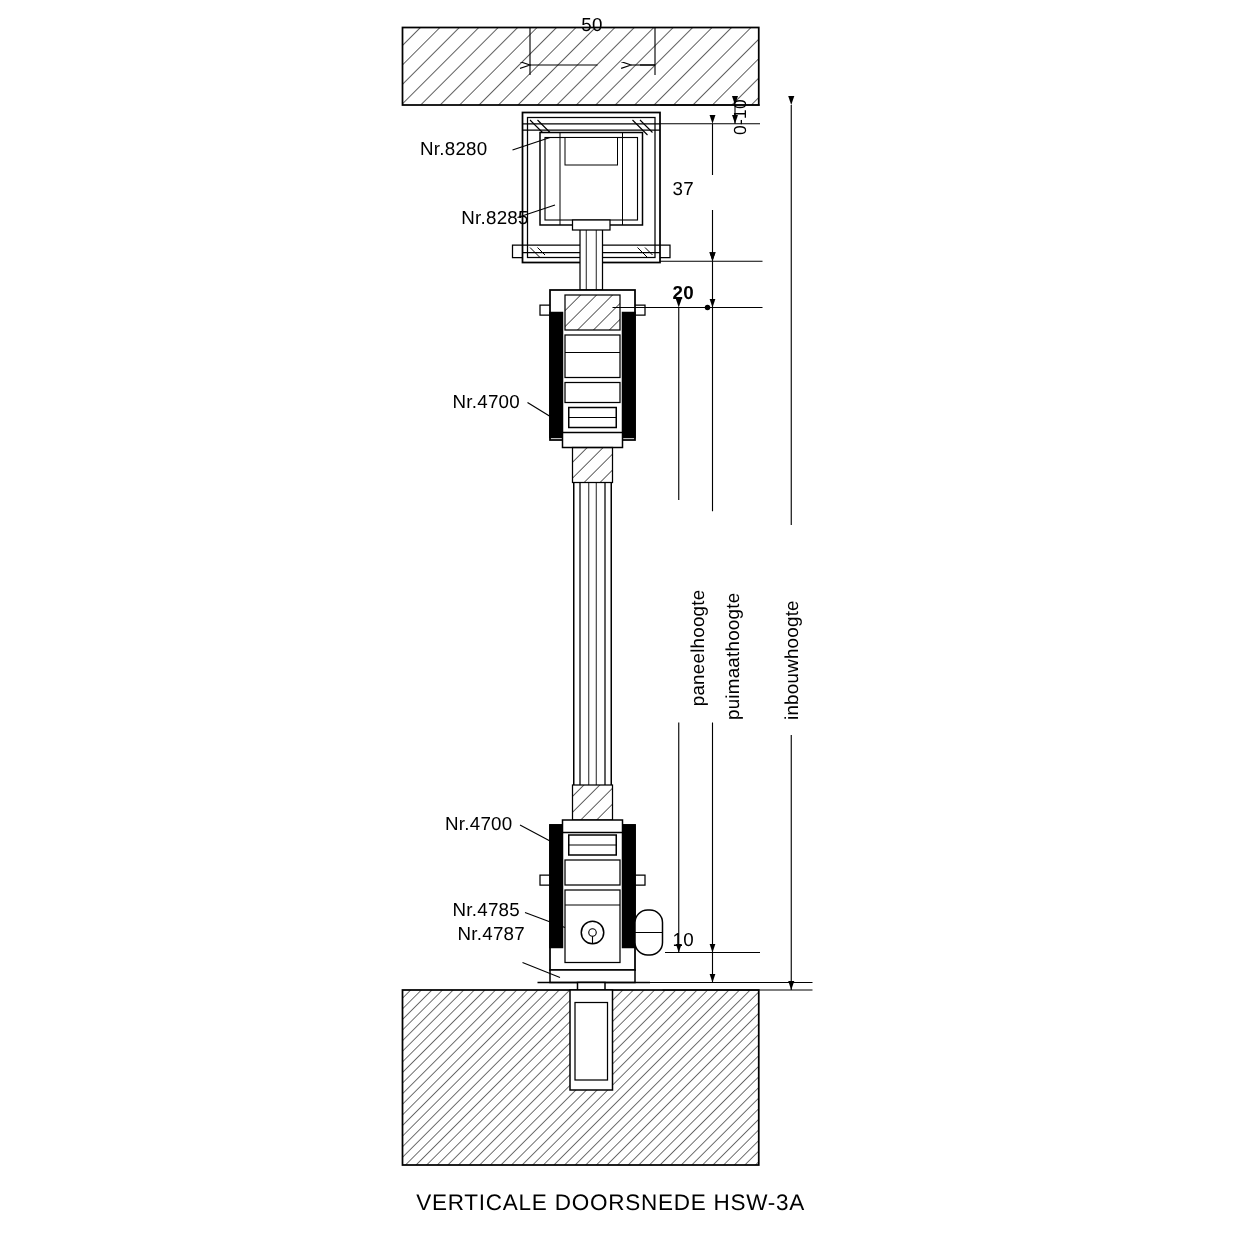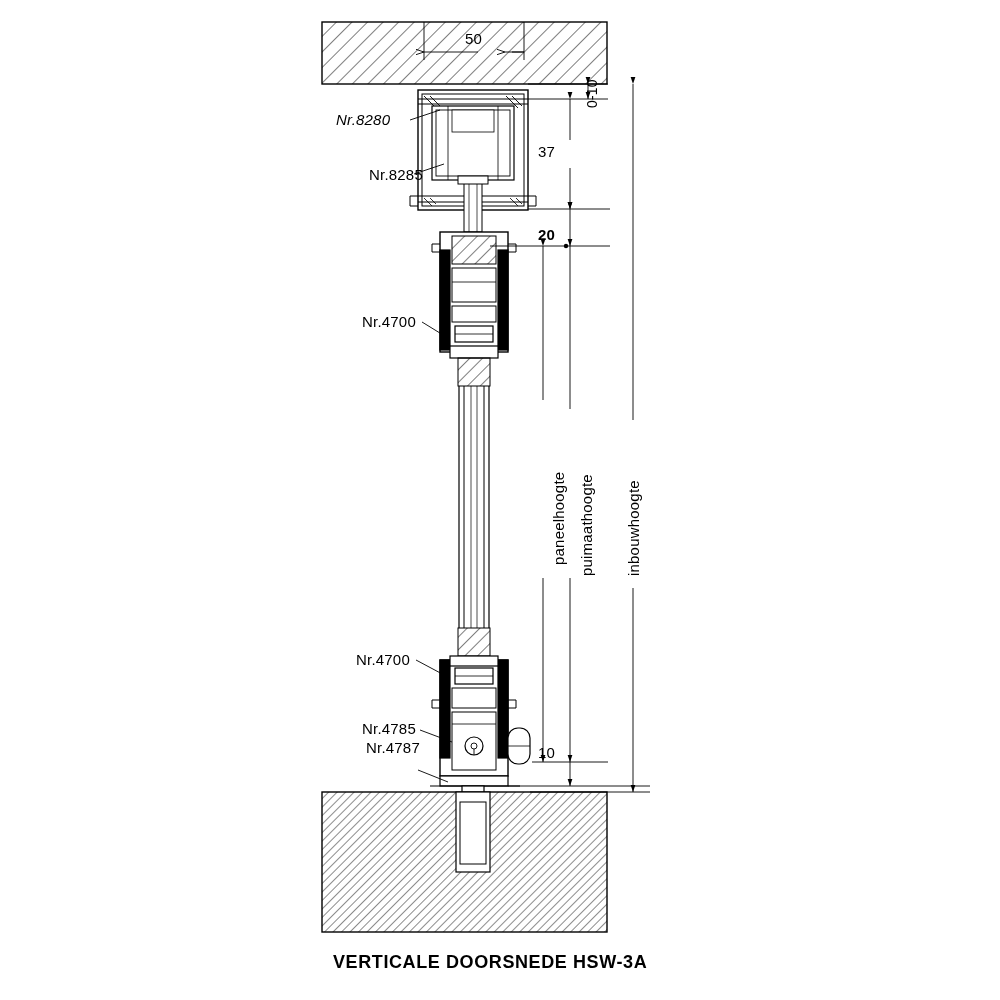--- a/index.html
+++ b/index.html
@@ -211,36 +211,36 @@
         <line x1="410" y1="120" x2="440" y2="110"></line>
         <line x1="414" y1="174" x2="444" y2="164"></line>
         <line x1="422" y1="322" x2="448" y2="338"></line>
         <line x1="416" y1="660" x2="446" y2="676"></line>
         <line x1="420" y1="730" x2="452" y2="742"></line>
         <line x1="418" y1="770" x2="448" y2="782"></line>
       </g>
     </g>
   </svg>
 
-  <div class="lbl" style="left:465px;top:30px;text-align:center;">50</div>
+  <div class="lbl" style="left:465px;top:12px;text-align:center;">50</div>
 
   <div class="lbl small vert" style="left:584px;top:108px;">0-10</div>
 
   <div class="lbl" style="left:538px;top:143px;">37</div>
 
   <div class="lbl" style="left:538px;top:226px;font-weight:bold;">20</div>
 
   <div class="lbl" style="left:538px;top:744px;">10</div>
 
-  <div class="lbl" style="left:336px;top:111px;font-style:italic;">Nr.8280</div>
+  <div class="lbl" style="left:336px;top:111px;">Nr.8280</div>
   <div class="lbl" style="left:356px;top:166px;margin-left:13px;">Nr.8285</div>
   <div class="lbl" style="left:362px;top:313px;">Nr.4700</div>
   <div class="lbl" style="left:356px;top:651px;">Nr.4700</div>
   <div class="lbl" style="left:362px;top:720px;text-align:right;">Nr.4785</div>
   <div class="lbl" style="left:366px;top:739px;">Nr.4787</div>
 
   <div class="lbl vert" style="left:550px;top:565px;">paneelhoogte</div>
   <div class="lbl vert" style="left:578px;top:576px;">puimaathoogte</div>
   <div class="lbl vert" style="left:625px;top:576px;">inbouwhoogte</div>
 
-  <div class="title" style="left:333px;top:952px;font-weight:bold;">VERTICALE DOORSNEDE HSW-3A</div>
+  <div class="title" style="left:333px;top:952px;">VERTICALE DOORSNEDE HSW-3A</div>
 
 </div>
 
 </body></html>

